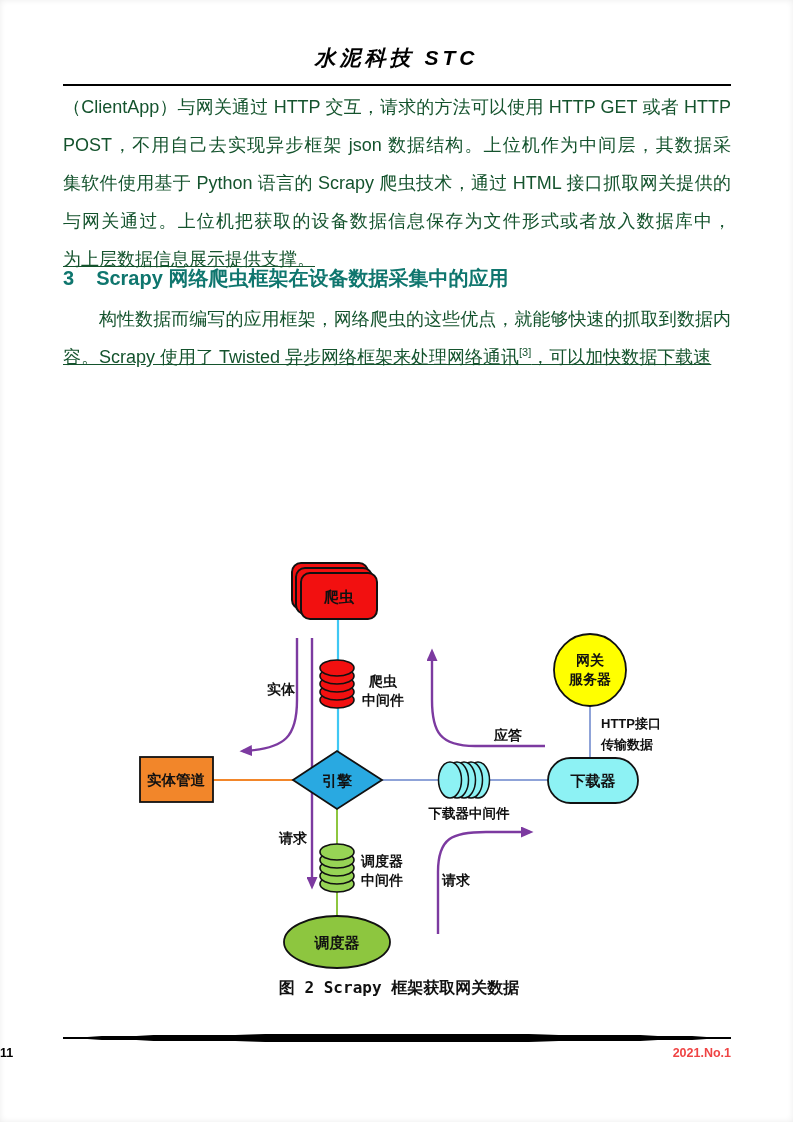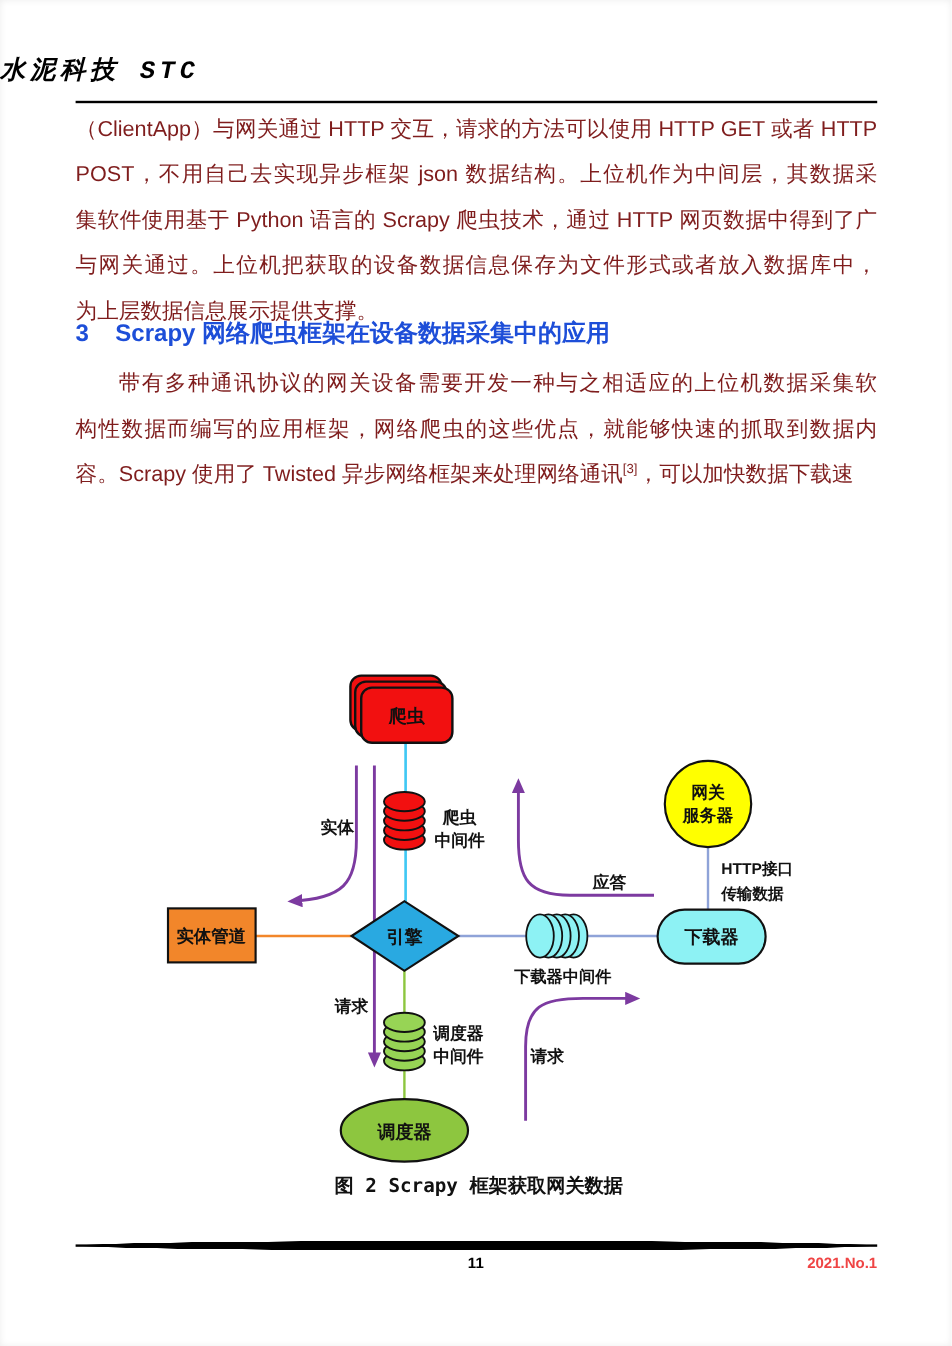--- a/index.html
+++ b/index.html
@@ -1,64 +1,63 @@
 <!DOCTYPE html>
 <html><head>
 <meta charset="utf-8">
 <style>
   html,body{margin:0;padding:0;background:#ffffff;}
   .page{position:relative;width:793px;height:1122px;background:#fff;overflow:hidden;
         font-family:"Liberation Sans",sans-serif;color:#1a1a1a;
         box-shadow:inset 0 0 6px rgba(0,0,0,0.08);}
-  .journal-title{position:absolute;top:44px;left:0;width:100%;text-align:left;
-        font-family:Liberation Mono, monospace;font-style:italic;font-weight:bold;
+  .journal-title{position:absolute;top:44px;left:0;width:100%;text-align:center;
+        font-family:Liberation Sans, sans-serif;font-style:italic;font-weight:bold;
         font-size:21px;letter-spacing:4px;color:#000;}
   .header-rule{position:absolute;top:84px;left:63px;width:668px;height:2px;background:#000;}
-  .textcol{position:absolute;left:63px;width:668px;font-size:18px;line-height:38px;color:#7f1d1d;}
+  .textcol{position:absolute;left:63px;width:668px;font-size:18px;line-height:38px;color:#14532d;}
   #p1{top:88px;}
   #p2{top:300px;}
   .textcol>div{text-align:justify;text-align-last:justify;}
-  .textcol>div:last-child{text-align-last:left;}
+  .textcol>div:last-child{text-align-last:left;text-decoration:underline;}
   #p2>div:first-child{text-indent:2em;}
   sup{font-size:11px;line-height:0;}
   .section-heading{position:absolute;top:261px;left:63px;width:668px;
-        font-size:20px;font-weight:bold;line-height:34px;color:#1d4ed8;}
+        font-size:20px;font-weight:bold;line-height:34px;color:#0f766e;}
   .section-heading .num{display:inline-block;margin-right:22px;}
   .diagram{position:absolute;left:0;top:558px;}
   .diagram text{fill:#111;font-weight:bold;font-family:"Liberation Sans",sans-serif;}
   .diagram .caption{font-family:"DejaVu Sans Mono",monospace;font-weight:bold;}
   .footer-rule{position:absolute;left:63px;top:1034px;width:668px;height:8px;
         background:radial-gradient(ellipse closest-side at 50% 50%, #000 96%, rgba(0,0,0,0) 100%);}
   .footer-rule::before{content:"";position:absolute;left:0;right:0;top:3px;height:2px;background:#000;}
-  .page-number{position:absolute;top:1046px;left:0;width:100%;text-align:center;
+  .page-number{position:absolute;top:1046px;left:0;width:100%;
         font-size:12.5px;font-weight:600;color:#000;}
   .issue{position:absolute;top:1046px;right:62px;font-size:12.5px;font-weight:600;color:#ef4444;}
 </style>
 </head>
 <body>
 
 <div class="page">
 
   <div class="journal-title">水泥科技 STC</div>
   <div class="header-rule"></div>
 
   <div class="textcol" id="p1">
       <div>（ClientApp）与网关通过 HTTP 交互，请求的方法可以使用 HTTP GET 或者 HTTP</div>
       <div>POST，不用自己去实现异步框架 json 数据结构。上位机作为中间层，其数据采</div>
-      <div>集软件使用基于 Python 语言的 Scrapy 爬虫技术，通过 HTTP 网页数据中得到了广</div>
+      <div>集软件使用基于 Python 语言的 Scrapy 爬虫技术，通过 HTML 接口抓取网关提供的</div>
       <div>与网关通过。上位机把获取的设备数据信息保存为文件形式或者放入数据库中，</div>
       <div>为上层数据信息展示提供支撑。</div>
     </div>
 
   <div class="section-heading">
     <span class="num">3</span><span>Scrapy 网络爬虫框架在设备数据采集中的应用</span>
   </div>
 
   <div class="textcol" id="p2">
-      <div>带有多种通讯协议的网关设备需要开发一种与之相适应的上位机数据采集软</div>
       <div>构性数据而编写的应用框架，网络爬虫的这些优点，就能够快速的抓取到数据内</div>
       <div>容。Scrapy 使用了 Twisted 异步网络框架来处理网络通讯<sup>[3]</sup>，可以加快数据下载速</div>
     </div>
 
   <svg class="diagram" width="793" height="452" viewBox="0 558 793 452" xmlns="http://www.w3.org/2000/svg">
     <defs>
       <marker id="arrowP" markerUnits="userSpaceOnUse" markerWidth="13" markerHeight="11" refX="9" refY="5.5" orient="auto">
         <path d="M0 0 L12.5 5.5 L0 11 Z" fill="#7C3AA0"></path>
       </marker>
     </defs>

